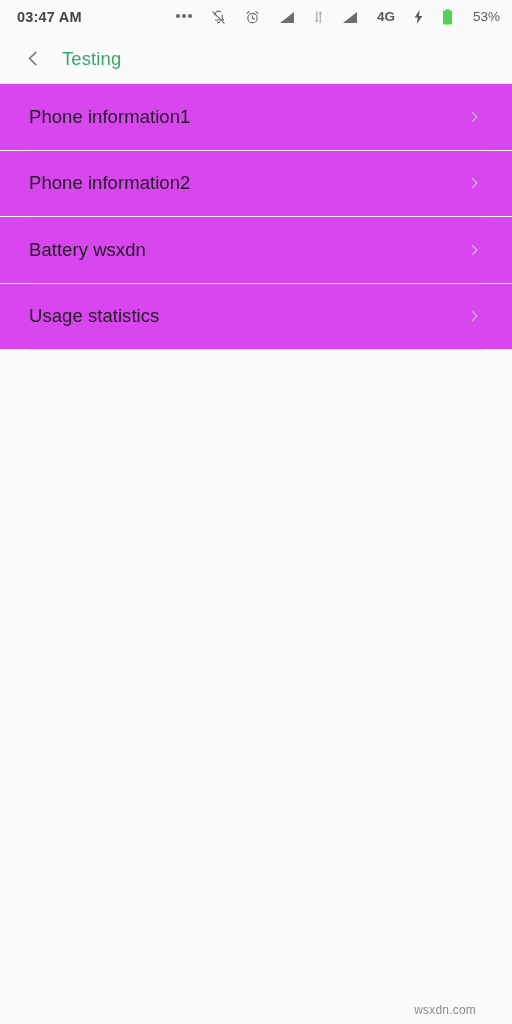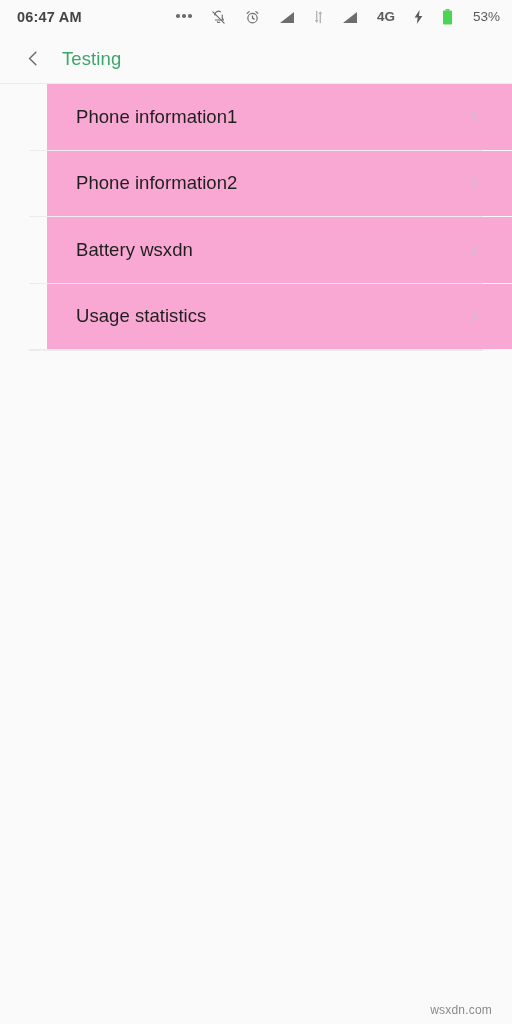--- a/index.html
+++ b/index.html
@@ -122,22 +122,21 @@
   }
 
   .list-item {
     position: relative;
     height: 65.5px;
     display: flex;
     align-items: center;
     justify-content: space-between;
     padding: 0 30px 0 29px;
     cursor: pointer;
-    background: #f9a8d4;
-    margin-left: 47px;
+    background: #d946ef;
   }
 
   .list-item-label {
     font-size: 18.5px;
     color: #1f1f1f;
     letter-spacing: 0.05px;
     line-height: 1.2;
   }
 
   .chev {
@@ -152,35 +151,35 @@
   .divider {
     height: 1px;
     margin-left: 29px;
     margin-right: 29px;
     background: #ececec;
   }
 
   
   .watermark {
     position: absolute;
-    right: 20px;
+    right: 36px;
     bottom: 7px;
     font-size: 12px;
     color: #8a8a8a;
     font-family: "Liberation Sans", sans-serif;
     letter-spacing: 0.2px;
   }
 </style>
 </head>
 <body>
 
 <div id="screen">
 
   <div class="status-bar">
-    <div class="status-time">06:47 AM</div>
+    <div class="status-time">03:47 AM</div>
 
     <div class="status-icons">
 
       <span class="si dots-icon">
         <i></i>
           <i></i>
           <i></i>
       </span>
 
       <span class="si">

